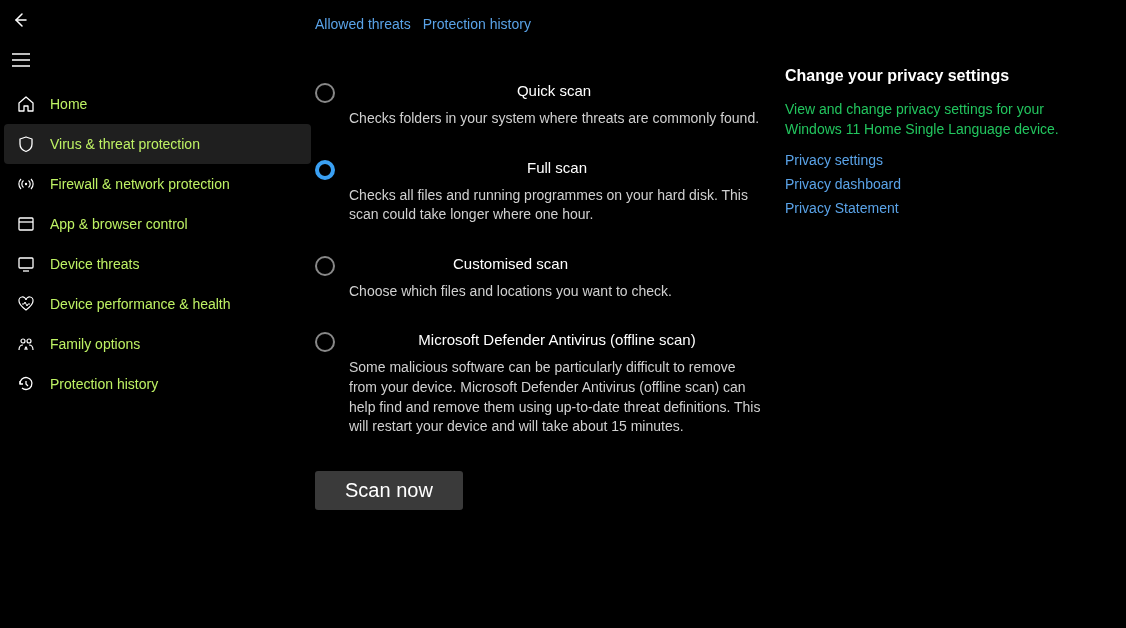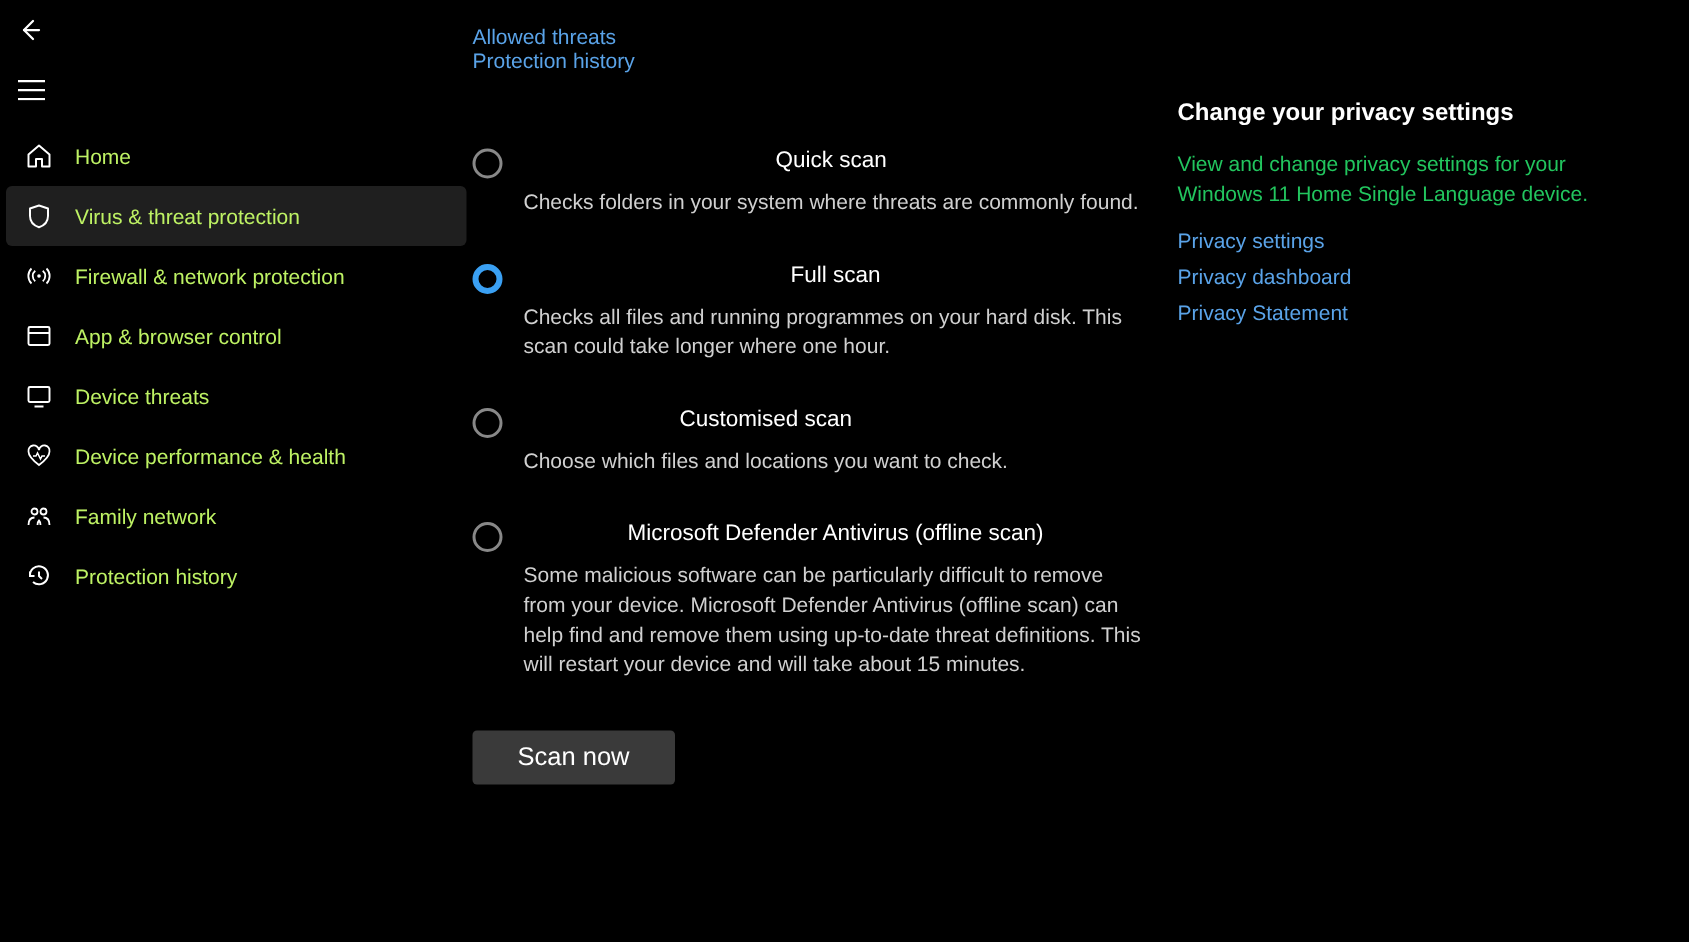--- a/index.html
+++ b/index.html
@@ -8,30 +8,30 @@
   .leftcol { width:315px; flex-shrink:0; display:flex; flex-direction:column; }
   .topbar { height:40px; display:flex; align-items:center; }
   .back-btn { width:40px; height:40px; display:flex; align-items:center; justify-content:center; cursor:pointer; }
   .hamburger { height:40px; display:flex; align-items:center; padding-left:12px; cursor:pointer; }
   .nav { display:flex; flex-direction:column; margin-top:4px; }
   .nav-item { display:flex; align-items:center; gap:14px; height:40px; padding-left:12px; cursor:pointer; border-radius:4px; margin:0 4px; }
   .nav-item.active { background:#1f1f1f; }
   .nav-item .icon { width:20px; height:20px; display:flex; align-items:center; justify-content:center; flex-shrink:0; }
   .nav-item .label { color:#bef264; font-size:14px; }
   .centercol { width:470px; padding-top:16px; padding-right:20px; }
-  .toplinks { display:flex; flex-direction:column; margin-bottom:50px; }
+  .toplinks { display:flex; flex-direction:row; gap:12px; margin-bottom:50px; }
   .link { color:#5aa3e8; cursor:pointer; }
   .options { display:flex; flex-direction:column; gap:30px; }
   .option { display:flex; gap:14px; }
   .radio { width:20px; height:20px; border:2px solid #888; border-radius:50%; flex-shrink:0; display:flex; align-items:center; justify-content:center; cursor:pointer; margin-top:1px; }
   .radio.selected { border-color:#3aa0f3; border-width:4.5px; }
   .opt-text { display:flex; flex-direction:column; gap:10px; }
   .opt-title { font-size:15px; color:#fff;text-align:center; }
   .opt-desc { font-size:14px; color:#d0d0d0; line-height:1.4; }
-  .scan-btn { margin-top:34px; background:#3a3a3a; color:#fff; border:none; padding:8px 30px; font-size:17px; border-radius:3px; cursor:pointer; }
+  .scan-btn { margin-top:34px; background:#3a3a3a; color:#fff; border:none; padding:8px 30px; font-size:20px; border-radius:3px; cursor:pointer; }
   .rightcol { width:300px; padding-top:67px; padding-right:20px; }
   .right-title { font-size:16px; font-weight:600; margin-bottom:14px; }
   .right-desc { font-size:14px; color:#22c55e; line-height:1.45; margin-bottom:12px; }
   .right-links { display:flex; flex-direction:column; gap:8px; }
   svg { display:block; }
 </style>
 </head>
 <body>
 
 <div class="leftcol">
@@ -117,21 +117,21 @@
     </div>
 
     <div class="nav-item">
       <span class="icon">
         <svg width="18" height="18" viewBox="0 0 18 18">
             <circle cx="6" cy="6" r="2" stroke="#fff" stroke-width="1.2" fill="none"></circle>
             <circle cx="12" cy="6" r="2" stroke="#fff" stroke-width="1.2" fill="none"></circle>
             <path d="M2 15 C2 11 4 10 6 10 M16 15 C16 11 14 10 12 10 M8 15 C8 13 9 12 9 12 C9 12 10 13 10 15" stroke="#fff" stroke-width="1.2" fill="none"></path>
           </svg>
       </span>
-      <span class="label">Family network</span>
+      <span class="label">Family options</span>
     </div>
 
     <div class="nav-item">
       <span class="icon">
         <svg width="18" height="18" viewBox="0 0 18 18">
             <path d="M3 9 A6 6 0 1 1 5 13" stroke="#fff" stroke-width="1.3" fill="none"></path>
             <path d="M3 6 L3 9 L6 9" stroke="#fff" stroke-width="1.3" fill="none"></path>
             <path d="M9 6 V9 L11 11" stroke="#fff" stroke-width="1.3" fill="none"></path>
           </svg>
       </span>

